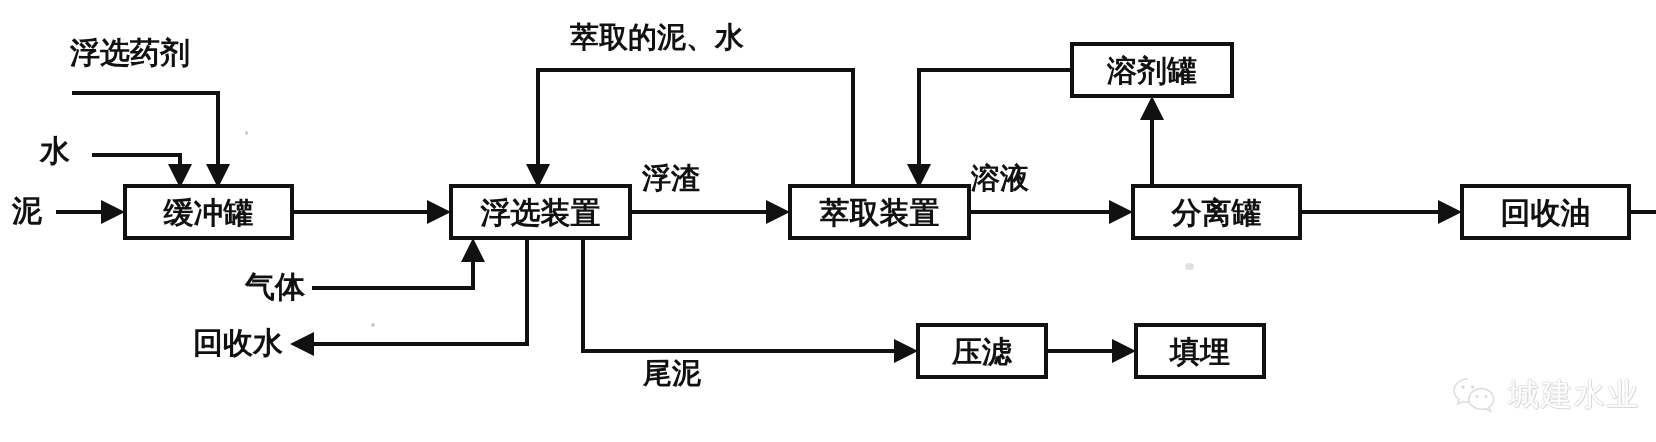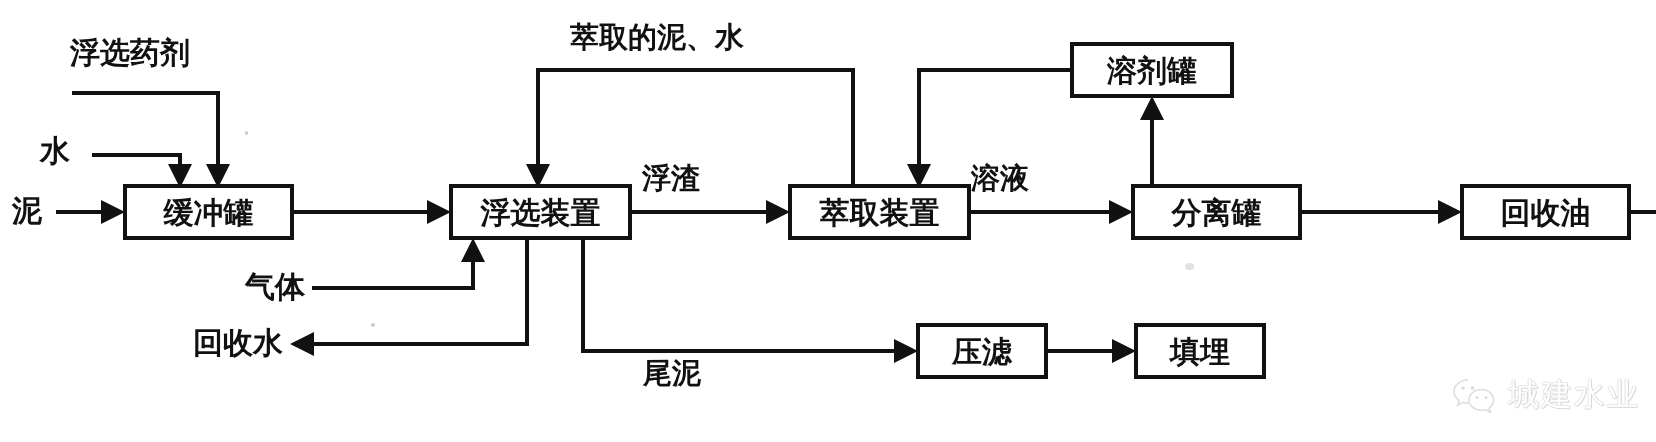--- a/index.html
+++ b/index.html
@@ -58,21 +58,21 @@
     stroke-linejoin:miter;
   }
   .arrowhead{ fill:#111111; stroke:none; }
 
   
   #watermark{
     position:absolute;
     right:16px;
     bottom:26px;
     display:flex;
-    align-items:flex-end;
+    align-items:center;
     gap:10px;
     opacity:0.55;
     pointer-events:none;
   }
   #watermark .wm-text{
     font-family:"DejaVu Sans","Liberation Sans",sans-serif;
     font-size:31px;
     letter-spacing:2px;
     color:#ffffff;
     text-shadow:

